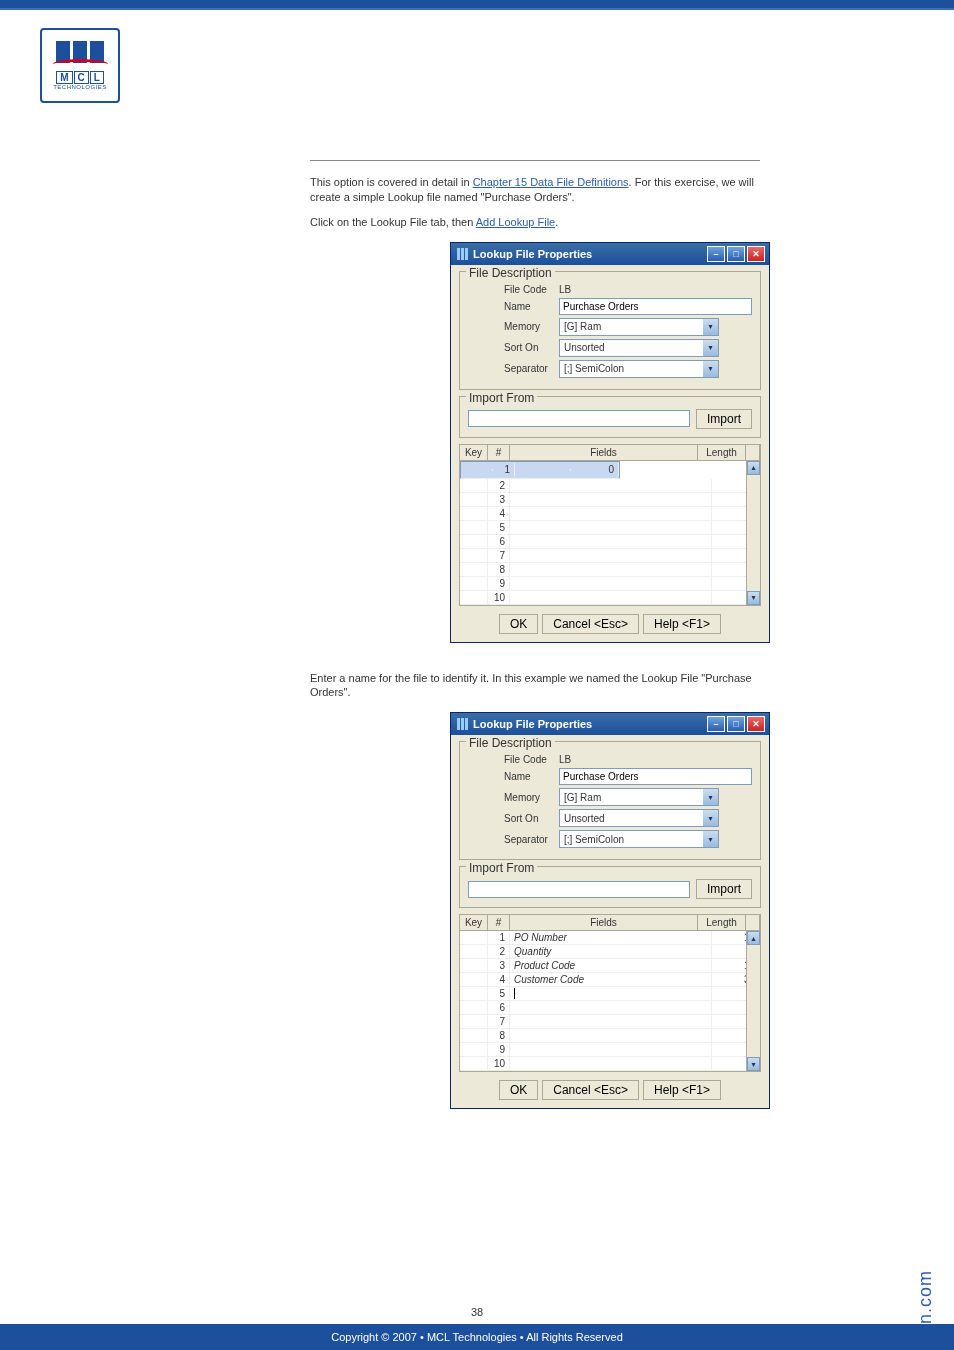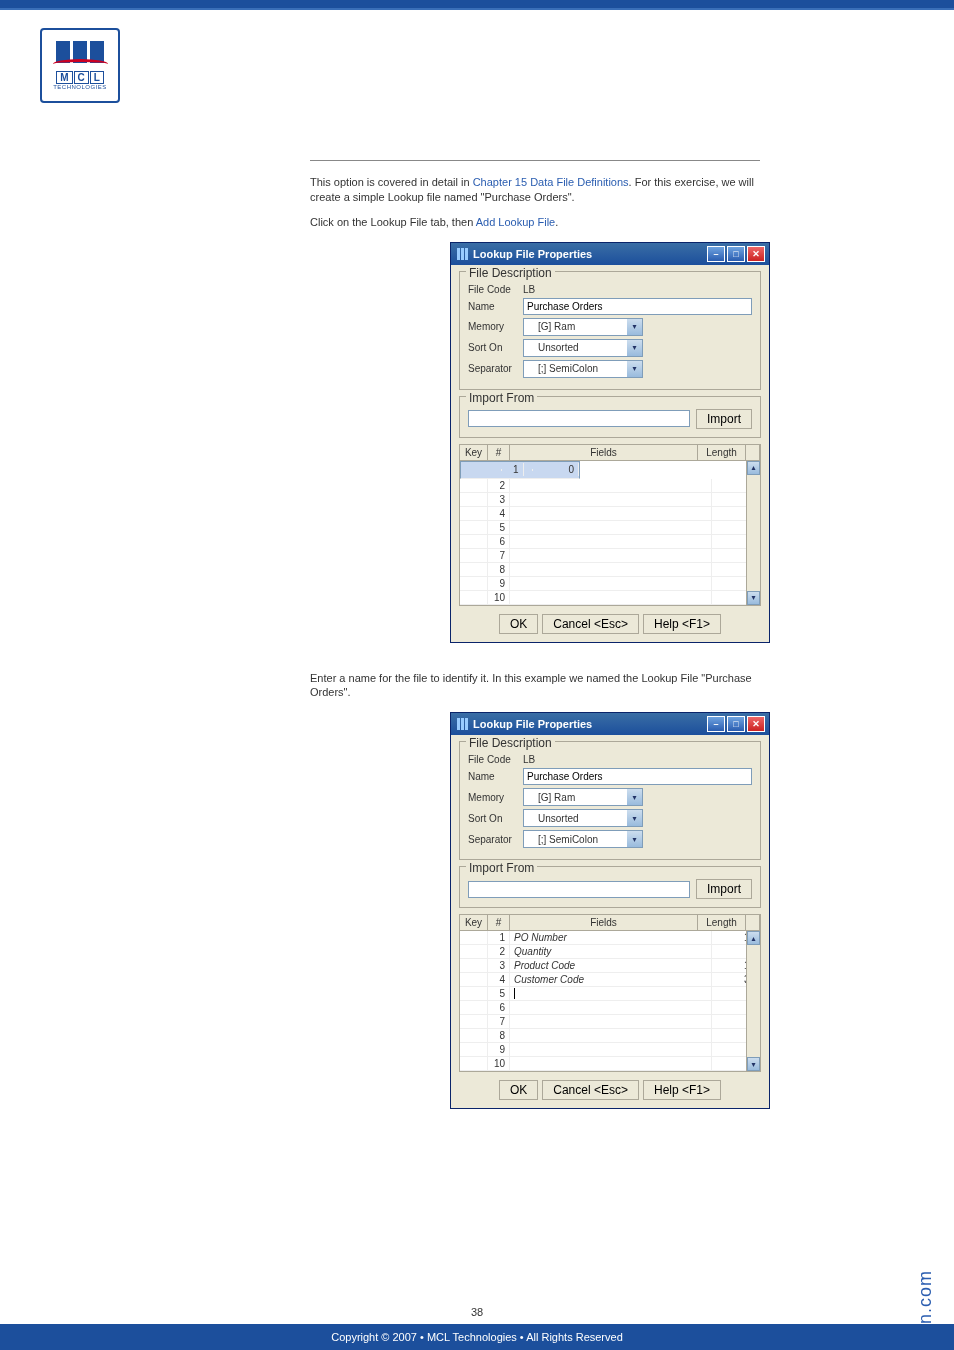--- a/index.html
+++ b/index.html
@@ -23,21 +23,21 @@
   .logo-bars { display: flex; gap: 3px; }
   .logo-bars span { width: 14px; height: 22px; background: #1c4f9c; }
   .logo-swoosh { width: 55px; height: 10px; border-top: 3px solid #c02; border-radius: 50% 50% 0 0; margin-top: -4px; }
   .logo-text { display: flex; gap: 1px; margin-top: 2px; }
   .logo-text span { font-size: 10px; font-weight: bold; color: #1c4f9c; border: 1px solid #1c4f9c; padding: 0 3px; }
   .logo-sub { font-size: 6px; color: #1c4f9c; letter-spacing: 0.5px; }
 
   .content { margin: 150px 60px 0 310px; }
   .hr-line { border: none; border-top: 1px solid #888; margin-bottom: 14px; width: 450px; }
   .para { font-size: 11px; color: #333; line-height: 1.35; margin-bottom: 10px; max-width: 460px; }
-  .link { color: #2a5db0; cursor: pointer; }
+  .link { color: #2a5db0; text-decoration: underline; cursor: pointer; }
 
   
   .dialog {
     width: 320px; border: 1px solid #0a246a; background: #ece9d8;
     font-family: Tahoma, Arial, sans-serif; font-size: 10px;
     margin: 12px 0 28px 140px;
   }
   .titlebar {
     height: 22px; background: linear-gradient(#3a6ea5,#1c4f9c);
     color: #fff; display: flex; align-items: center; padding: 0 4px 0 6px;
@@ -50,30 +50,30 @@
     width: 18px; height: 16px; margin-left: 2px; border: 1px solid #fff;
     background: linear-gradient(#6fa3e0,#2a5db0); color:#fff; font-size:9px;
     display:flex; align-items:center; justify-content:center; cursor:pointer;
   }
   .win-btn.close { background: linear-gradient(#e66,#c22); }
   .dlg-body { padding: 6px 8px 8px; }
   .fieldset { border: 1px solid #aca899; padding: 6px 8px 8px; margin-bottom: 6px; }
   .fieldset-legend { font-size: 12px; color: #333; background:#ece9d8; position: relative; top:-12px; left:-2px; padding:0 3px; display:inline-block; }
   .fieldset-inner { margin-top: -8px; }
   .row { display: flex; align-items: center; margin-bottom: 3px; }
-  .row-label { width: 55px; font-size: 10px; }
+  .row-label { width: 55px; font-size: 10px; margin-left: 36px; }
   .row-value-static { font-size: 10px; }
   .txt {
     flex: 1; height: 17px; border: 1px solid #7f9db9; background:#fff;
     font-size: 10px; padding: 1px 3px;
   }
   .sel {
-    width: 120px; height: 18px; border: 1px solid #7f9db9; background:#fff;
+    width: 160px; height: 18px; border: 1px solid #7f9db9; background:#fff;
     font-size:10px; display:flex; align-items:center; justify-content:space-between;
-    padding-left:14px; cursor:pointer;
+    padding-left:4px; cursor:pointer;
   }
   .sel .chev { width:15px; height:16px; background:linear-gradient(#cde,#9bd); display:flex; align-items:center; justify-content:center; color:#236; font-size:8px; }
   .btn {
     height: 20px; padding: 0 10px; border: 1px solid #aca899; background:#ece9d8;
     font-size:12px; cursor:pointer;
   }
   .import-row { display:flex; align-items:center; gap:6px; }
   .import-row .txt { flex:1; }
   .grid {
     border: 1px solid #aca899; background:#fff; font-size:10px;

